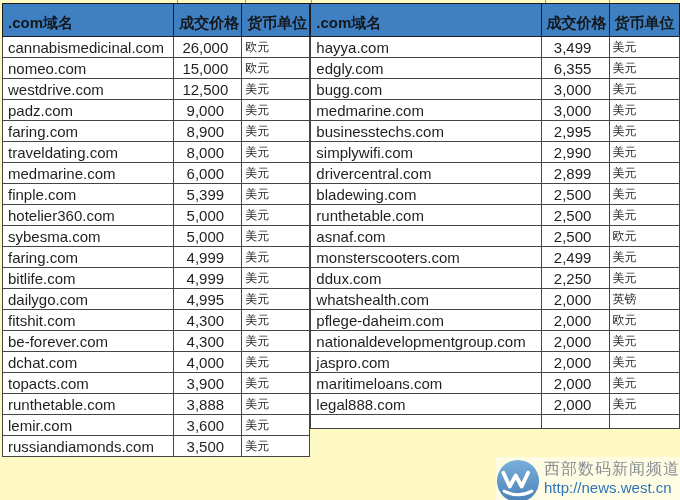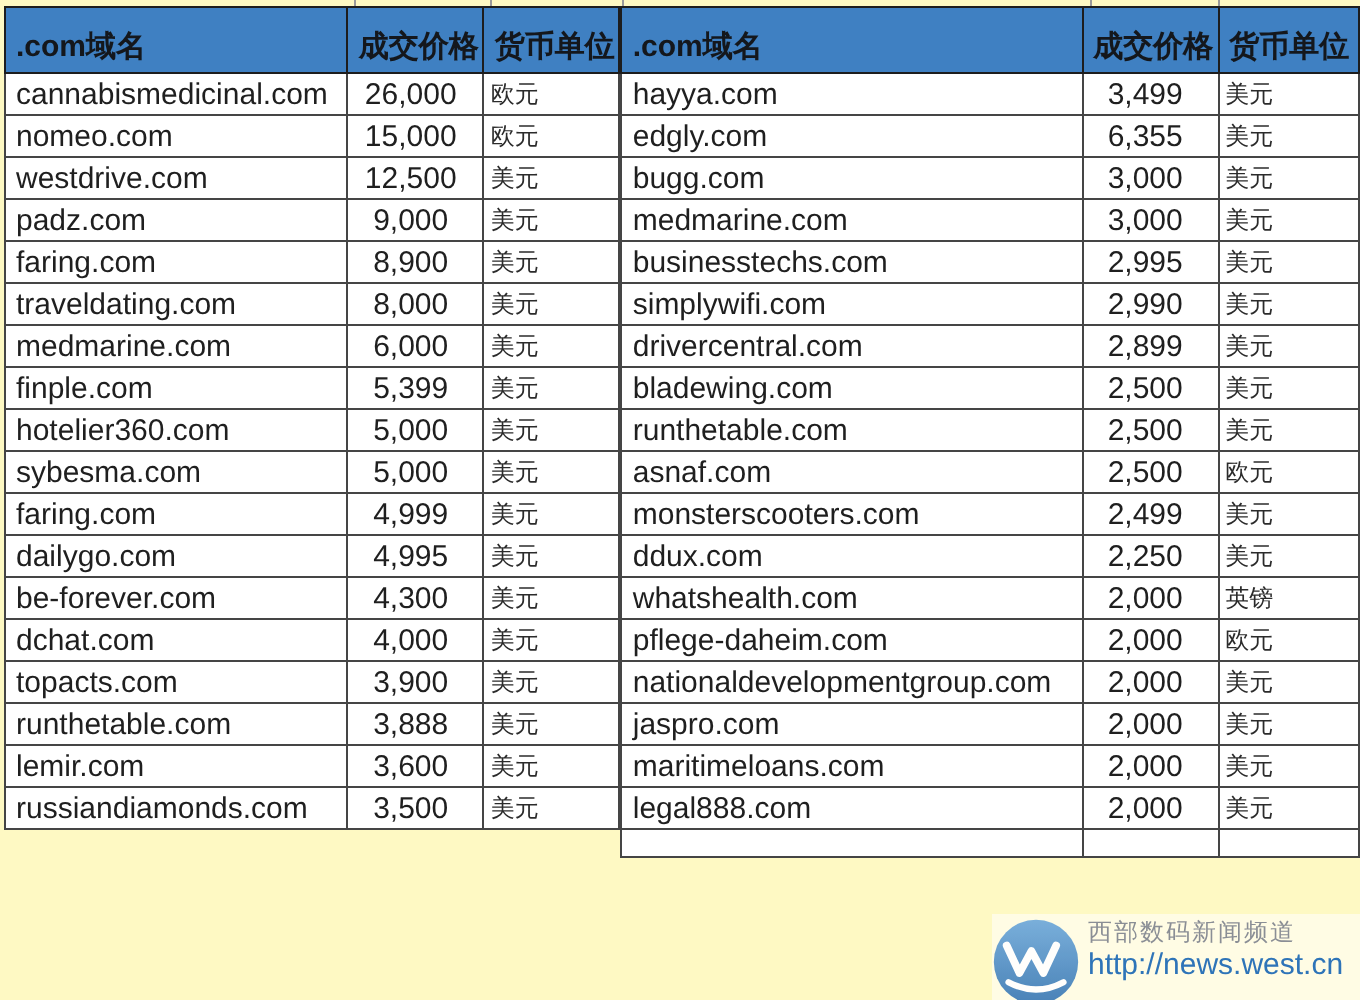--- a/index.html
+++ b/index.html
@@ -18,21 +18,21 @@
   td.c-domain{padding-left:5px;}
   td.c-price{text-align:center;padding-right:5px;}
   td.c-curr{padding-left:3px;font-size:12px;color:#2b2b2b;}
   tr.empty-row td{height:14px;}
 
   
   .watermark{position:absolute;left:496px;top:457px;width:184px;height:43px;display:flex;
              align-items:flex-start;background:rgba(255,255,255,0.55);}
   .wm-logo{flex:0 0 auto;margin:2px 4px 0 0;opacity:0.92;}
   .wm-text{display:flex;flex-direction:column;line-height:1.25;padding-top:2px;}
-  .wm-title{font-size:12px;letter-spacing:1px;color:rgba(128,132,142,0.92);}
+  .wm-title{font-size:16px;letter-spacing:1px;color:rgba(128,132,142,0.92);}
   .wm-url{font-size:15px;color:#2e74b8;}
 </style>
 </head>
 <body>
 
 <div class="sheet">
 
   <div class="tick" style="left:177px"></div>
   <div class="tick" style="left:245px"></div>
   <div class="tick" style="left:311px"></div>
@@ -116,27 +116,37 @@
             <td class="c-price">5,000</td>
             <td class="c-curr">美元</td>
           </tr>
 
           <tr>
             <td class="c-domain">faring.com</td>
             <td class="c-price">4,999</td>
             <td class="c-curr">美元</td>
           </tr>
 
+          <tr>
+            <td class="c-domain">bitlife.com</td>
+            <td class="c-price">4,999</td>
+            <td class="c-curr">美元</td>
+          </tr>
 
           <tr>
             <td class="c-domain">dailygo.com</td>
             <td class="c-price">4,995</td>
             <td class="c-curr">美元</td>
           </tr>
 
+          <tr>
+            <td class="c-domain">fitshit.com</td>
+            <td class="c-price">4,300</td>
+            <td class="c-curr">美元</td>
+          </tr>
 
           <tr>
             <td class="c-domain">be-forever.com</td>
             <td class="c-price">4,300</td>
             <td class="c-curr">美元</td>
           </tr>
 
           <tr>
             <td class="c-domain">dchat.com</td>
             <td class="c-price">4,000</td>

